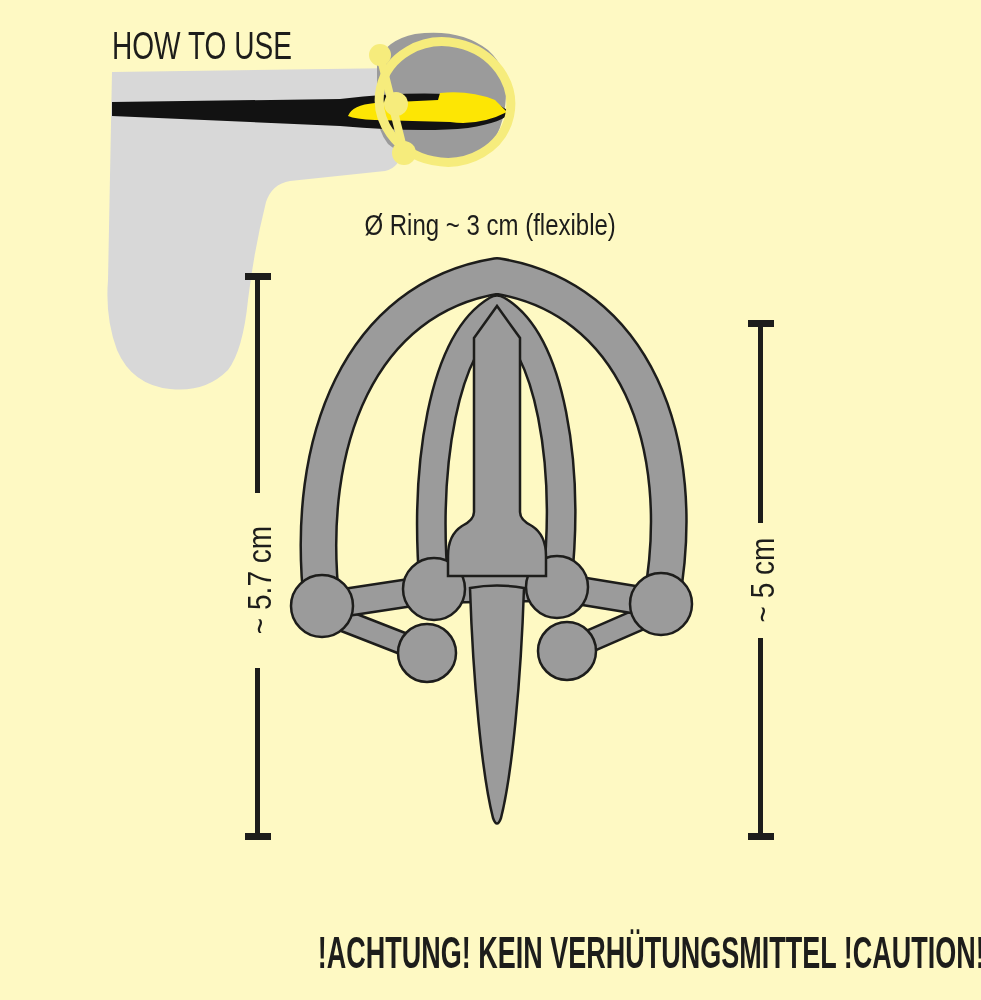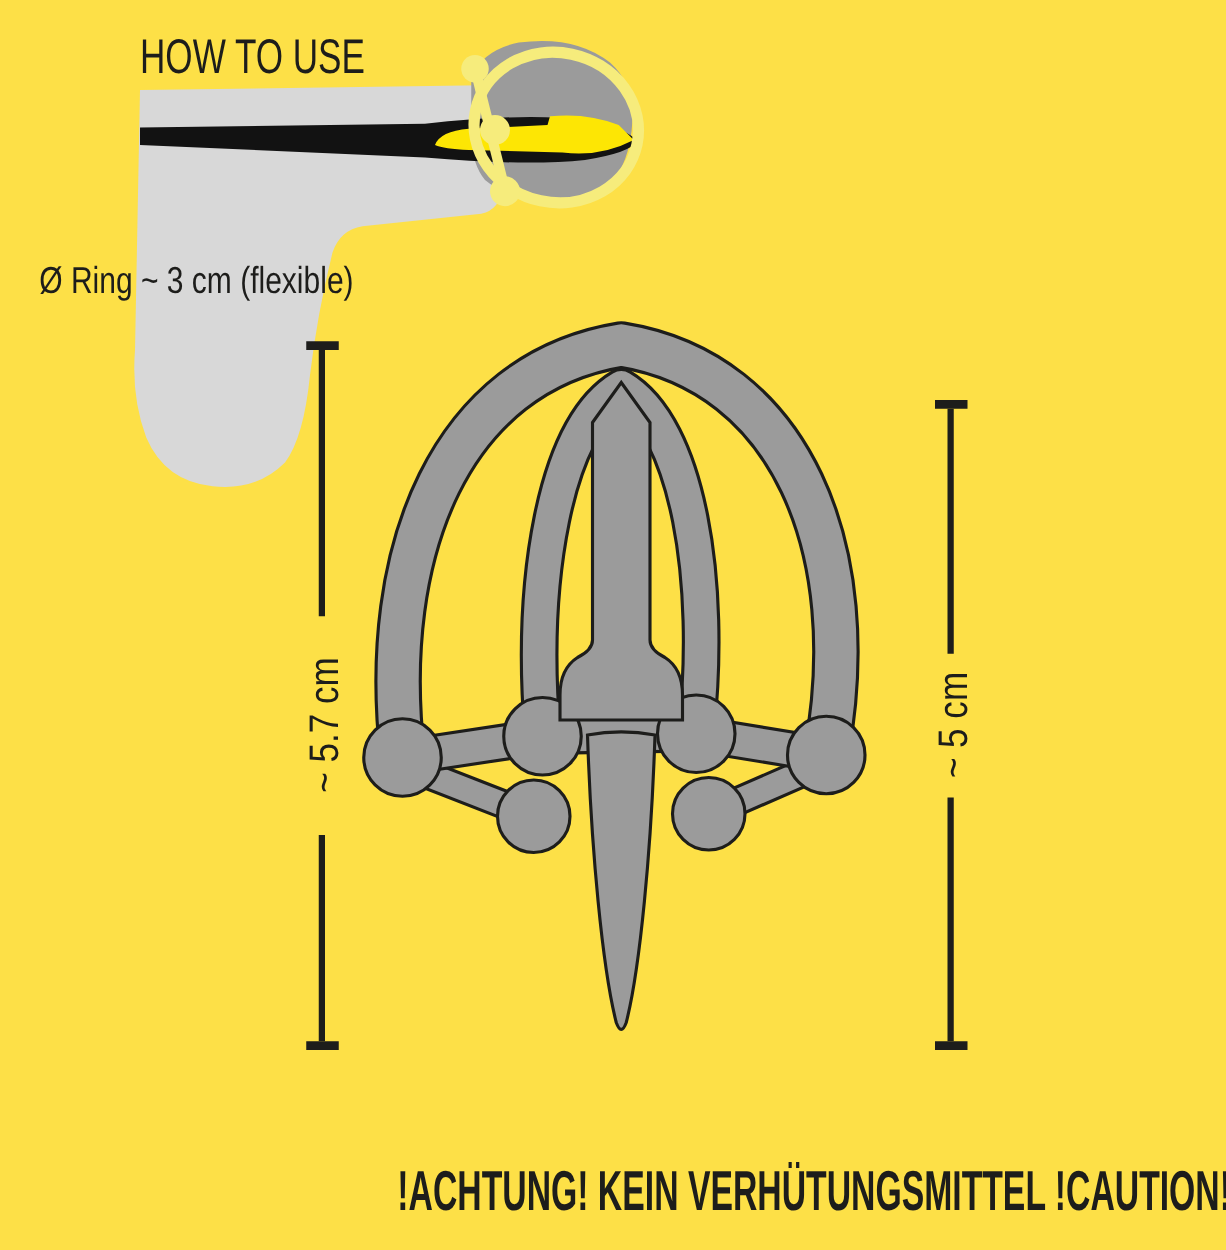--- a/index.html
+++ b/index.html
@@ -1,36 +1,36 @@
 <!DOCTYPE html>
 <html style="--device_gray: #9b9b9b; --body_gray: #d8d8d8; --outline_dark: #1d1d1b; --ink_black: #121212; --plug_yellow: #fde604; --ring_yellow: #f6ec7c; --text_dark: #1d1d1b;"><head>
 <meta charset="utf-8">
 <style>
   html,body{margin:0;padding:0;background:#fff;}
   .canvas{
-    position:relative;width:981px;height:1000px;background:#fde047;overflow:hidden;
+    position:relative;width:981px;height:1000px;background:#fef9c3;overflow:hidden;
     font-family:"Liberation Sans","DejaVu Sans",sans-serif;color:var(--text_dark,#1d1d1b);
   }
   svg{position:absolute;left:0;top:0;}
   
   .fillG{fill:var(--device_gray);stroke:var(--outline_dark);stroke-width:2.5px;}
   .sOut{stroke:var(--outline_dark);fill:none;stroke-linecap:round;stroke-linejoin:round;}
   .sIn{stroke:var(--device_gray);fill:none;stroke-linecap:round;stroke-linejoin:round;}
   .bodyFill{fill:var(--body_gray);}
   .glansFill{fill:var(--device_gray);}
   .inkFill{fill:var(--ink_black);}
   .plugFill{fill:var(--plug_yellow);}
   .ringStroke{stroke:var(--ring_yellow);fill:none;}
   .ringFill{fill:var(--ring_yellow);}
   
   .title{
     position:absolute;left:112px;top:26px;font-size:39px;font-weight:500;line-height:1;
   }
   .narrowL{display:inline-block;transform:scaleX(.72);transform-origin:0 50%;white-space:nowrap;}
-  .labelRow{position:absolute;left:0;right:0;font-size:30px;line-height:1;}
+  .labelRow{position:absolute;left:0;right:0;text-align:center;font-size:30px;line-height:1;}
   .narrowC{display:inline-block;transform:scaleX(.8);transform-origin:50% 50%;white-space:nowrap;}
   .ringLabel{top:210px;}
   .plugLabel{top:855px;}
   .dimSeg{position:absolute;width:5px;background:var(--outline_dark);}
   .dimCap{position:absolute;width:26px;height:7px;background:var(--outline_dark);}
   .dimLabel{
     position:absolute;white-space:nowrap;font-size:33px;line-height:1;
     transform:translate(-50%,-50%) rotate(-90deg) scaleX(.85);
   }
   .warning{position:absolute;left:0;right:0;top:930px;text-align:center;line-height:1;}

